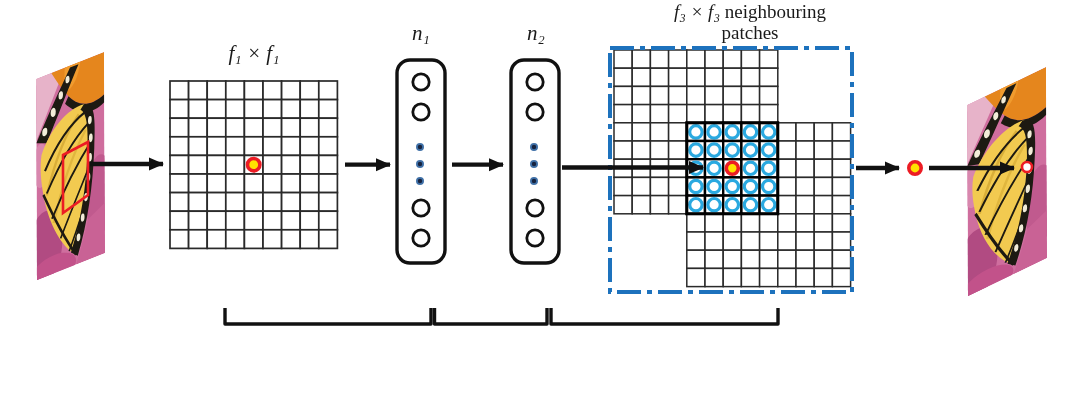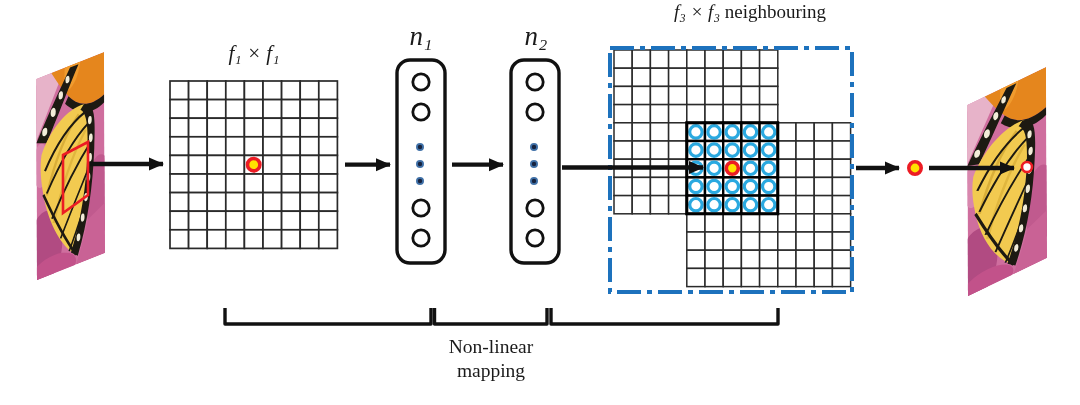--- a/index.html
+++ b/index.html
@@ -2,21 +2,21 @@
 <html style="--c-arrow: #111111; --c-dash: #1d72bd; --c-red: #ec1c24; --c-yellow: #ffe100; --c-text: #1a1a1a;"><head>
 <meta charset="utf-8">
 <style>
   html,body{margin:0;padding:0;background:#fff;}
   .canvas{position:relative;width:1080px;height:405px;background:#fff;overflow:hidden;
           font-family:"Liberation Serif","DejaVu Serif",serif;}
   .canvas > svg{position:absolute;left:0;top:0;}
   .lbl{position:absolute;color:var(--c-text,#1a1a1a);text-align:center;white-space:nowrap;}
   .math{font-style:italic;}
   .f1lbl{font-size:21px;}
-  .nlbl{font-size:27px;}
+  .nlbl{font-size:21px;}
   .f3lbl{font-size:19px;line-height:21px;}
   .stage{font-size:19.5px;line-height:23.5px;}
   
   .arrow{stroke:var(--c-arrow);stroke-width:4.3;fill:none;}
   .ah{fill:var(--c-arrow);}
   .brace{stroke:var(--c-arrow);stroke-width:3.4;fill:none;stroke-linejoin:round;}
   .dashbox{stroke:var(--c-dash);stroke-width:4;fill:none;stroke-dasharray:24 6 5 6;}
   .red-outline{stroke:var(--c-red);stroke-width:2.6;fill:none;}
   .marker-dot{fill:var(--c-yellow);stroke:var(--c-red);stroke-width:3.6;}
   .out-dot{fill:#ffffff;stroke:var(--c-red);stroke-width:2.6;}
@@ -420,23 +420,20 @@
   </svg>
 
   <div class="lbl math f1lbl" style="left:154px;top:41px;width:200px;">f₁ × f₁</div>
 
   <div class="lbl math nlbl" style="left:391px;top:21px;width:60px;">n₁</div>
 
   <div class="lbl math nlbl" style="left:506px;top:21px;width:60px;">n₂</div>
 
   <div class="lbl f3lbl" style="left:628px;top:1px;width:244px;">
     <div><span class="math">f₃ × f₃</span>&nbsp;<span>neighbouring</span></div>
+    <div>patches</div>
   </div>
 
   <div class="lbl stage" style="left:225px;top:333px;width:200px;">
   </div>
 
-  <div class="lbl stage" style="left:416px;top:335px;width:150px;">
-    <div>Non-linear</div>
-    <div>mapping</div>
-  </div>
 
 </div>
 
 </body></html>

